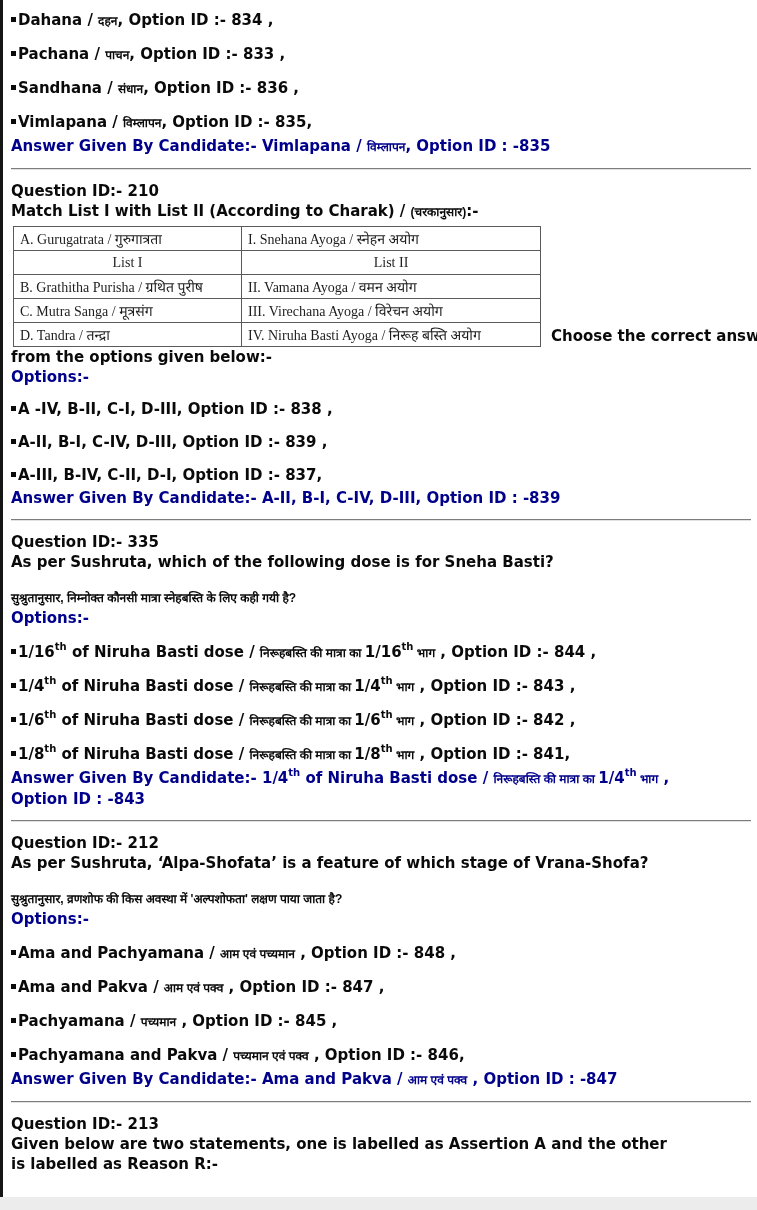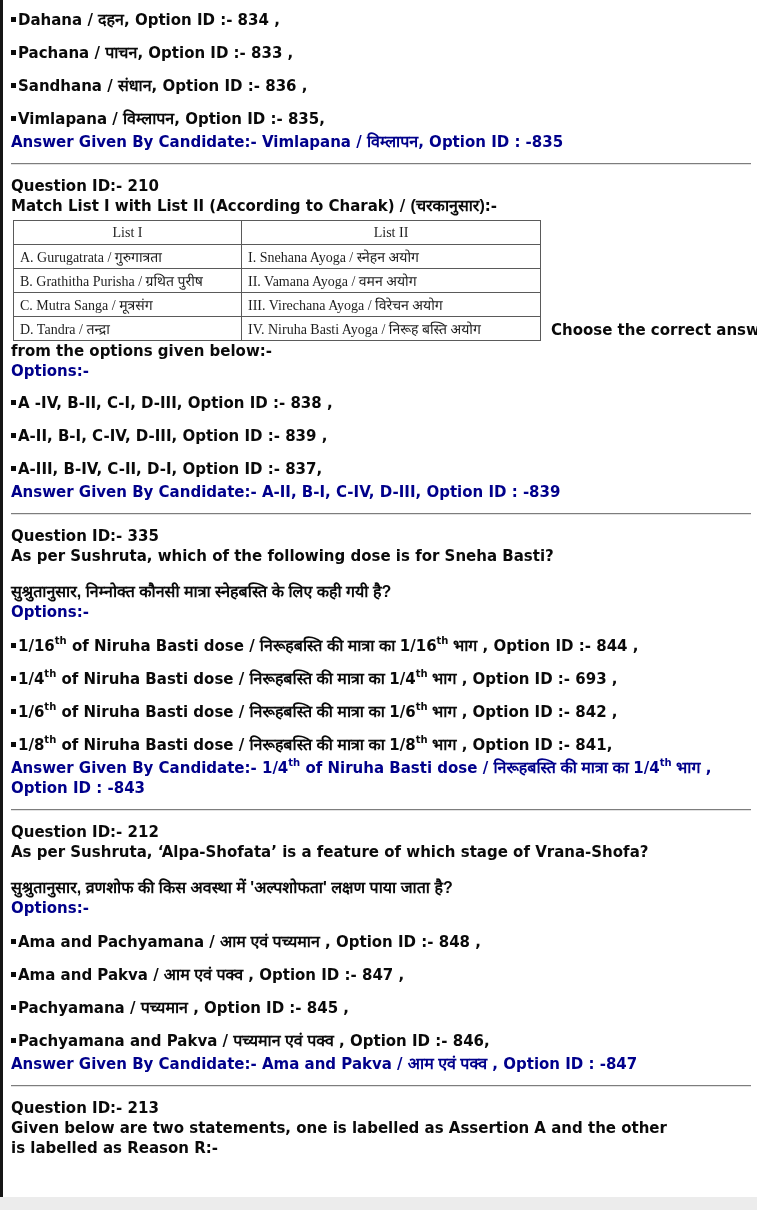--- a/index.html
+++ b/index.html
@@ -11,21 +11,21 @@
   }
   .page {
     box-sizing:border-box;
     width:757px; height:1197px;
     background:#ffffff;
     border-left:3px solid #151515;
     padding:9px 4px 0 8px;
     overflow:hidden;
   }
   .b { font-weight:bold; font-size:15px; color:#0a0a0a; }
-  .hi { font-size:16px; font-weight:bold; color:#0a0a0a; font-family:"Liberation Sans",sans-serif; }
+  .hi { font-size:12px; font-weight:bold; color:#0a0a0a; font-family:"Liberation Sans",sans-serif; }
   .blue, .blue .b, .blue .hi, .blue sup { color:#00008B !important; }
   .line { line-height:20px; }
   .opt { line-height:21px; margin:0 0 11px 0; white-space:nowrap; overflow:hidden; }
   .ans { line-height:20px; }
   .sq {
     display:inline-block; width:5px; height:5px;
     background:#0a0a0a; margin:0 2px 2px 0; vertical-align:middle;
   }
   hr.sep {
     border:none; height:0;
@@ -70,26 +70,26 @@
 
   <hr class="sep">
 
   <section>
     <div class="b line">Question ID:- 210</div>
     <div class="line"><span class="b">Match List I with List II (According to Charak) / </span><span class="hi">(चरकानुसार)</span><span class="b">:-</span></div>
     <div class="choose-row">
       <table class="match">
         <tbody>
             <tr>
+          <td class="c1">A. Gurugatrata / गुरुगात्रता</td>
+          <td class="c2">I. Snehana Ayoga / स्नेहन अयोग</td>
+        </tr>
+        <tr>
           <th class="c1">List I</th>
           <th class="c2">List II</th>
-        </tr>
-        <tr>
-          <td class="c1">A. Gurugatrata / गुरुगात्रता</td>
-          <td class="c2">I. Snehana Ayoga / स्नेहन अयोग</td>
         </tr>
         <tr>
           <td class="c1">B. Grathitha Purisha / ग्रथित पुरीष</td>
           <td class="c2">II. Vamana Ayoga / वमन अयोग</td>
         </tr>
         <tr>
           <td class="c1">C. Mutra Sanga / मूत्रसंग</td>
           <td class="c2">III. Virechana Ayoga / विरेचन अयोग</td>
         </tr>
         <tr>
@@ -109,21 +109,21 @@
   </section>
 
   <hr class="sep">
 
   <section>
     <div class="b line">Question ID:- 335</div>
     <div class="b line">As per Sushruta, which of the following dose is for Sneha Basti?</div>
     <div class="hi line gap-blank">सुश्रुतानुसार, निम्नोक्त कौनसी मात्रा स्नेहबस्ति के लिए कही गयी है?</div>
     <div class="b line blue">Options:-</div>
     <div class="opt" style="margin-top:13px"><span class="sq"></span><span class="b">1/16</span><sup class="sup">th</sup><span class="b"> of Niruha Basti dose / </span><span class="hi">निरूहबस्ति की मात्रा का </span><span class="b">1/16</span><sup class="sup">th</sup><span class="hi"> भाग</span><span class="b"> , Option ID :- 844 ,</span></div>
-    <div class="opt"><span class="sq"></span><span class="b">1/4</span><sup class="sup">th</sup><span class="b"> of Niruha Basti dose / </span><span class="hi">निरूहबस्ति की मात्रा का </span><span class="b">1/4</span><sup class="sup">th</sup><span class="hi"> भाग</span><span class="b"> , Option ID :- 693 ,</span></div>
+    <div class="opt"><span class="sq"></span><span class="b">1/4</span><sup class="sup">th</sup><span class="b"> of Niruha Basti dose / </span><span class="hi">निरूहबस्ति की मात्रा का </span><span class="b">1/4</span><sup class="sup">th</sup><span class="hi"> भाग</span><span class="b"> , Option ID :- 843 ,</span></div>
     <div class="opt"><span class="sq"></span><span class="b">1/6</span><sup class="sup">th</sup><span class="b"> of Niruha Basti dose / </span><span class="hi">निरूहबस्ति की मात्रा का </span><span class="b">1/6</span><sup class="sup">th</sup><span class="hi"> भाग</span><span class="b"> , Option ID :- 842 ,</span></div>
     <div class="opt" style="margin-bottom:2px"><span class="sq"></span><span class="b">1/8</span><sup class="sup">th</sup><span class="b"> of Niruha Basti dose / </span><span class="hi">निरूहबस्ति की मात्रा का </span><span class="b">1/8</span><sup class="sup">th</sup><span class="hi"> भाग</span><span class="b"> , Option ID :- 841,</span></div>
     <div class="ans blue"><span class="b">Answer Given By Candidate:- </span><span class="b">1/4</span><sup class="sup">th</sup><span class="b"> of Niruha Basti dose / </span><span class="hi">निरूहबस्ति की मात्रा का </span><span class="b">1/4</span><sup class="sup">th</sup><span class="hi"> भाग</span><span class="b"> ,</span></div>
     <div class="ans blue b">Option ID : -843</div>
   </section>
 
   <hr class="sep">
 
   <section>
     <div class="b line">Question ID:- 212</div>

